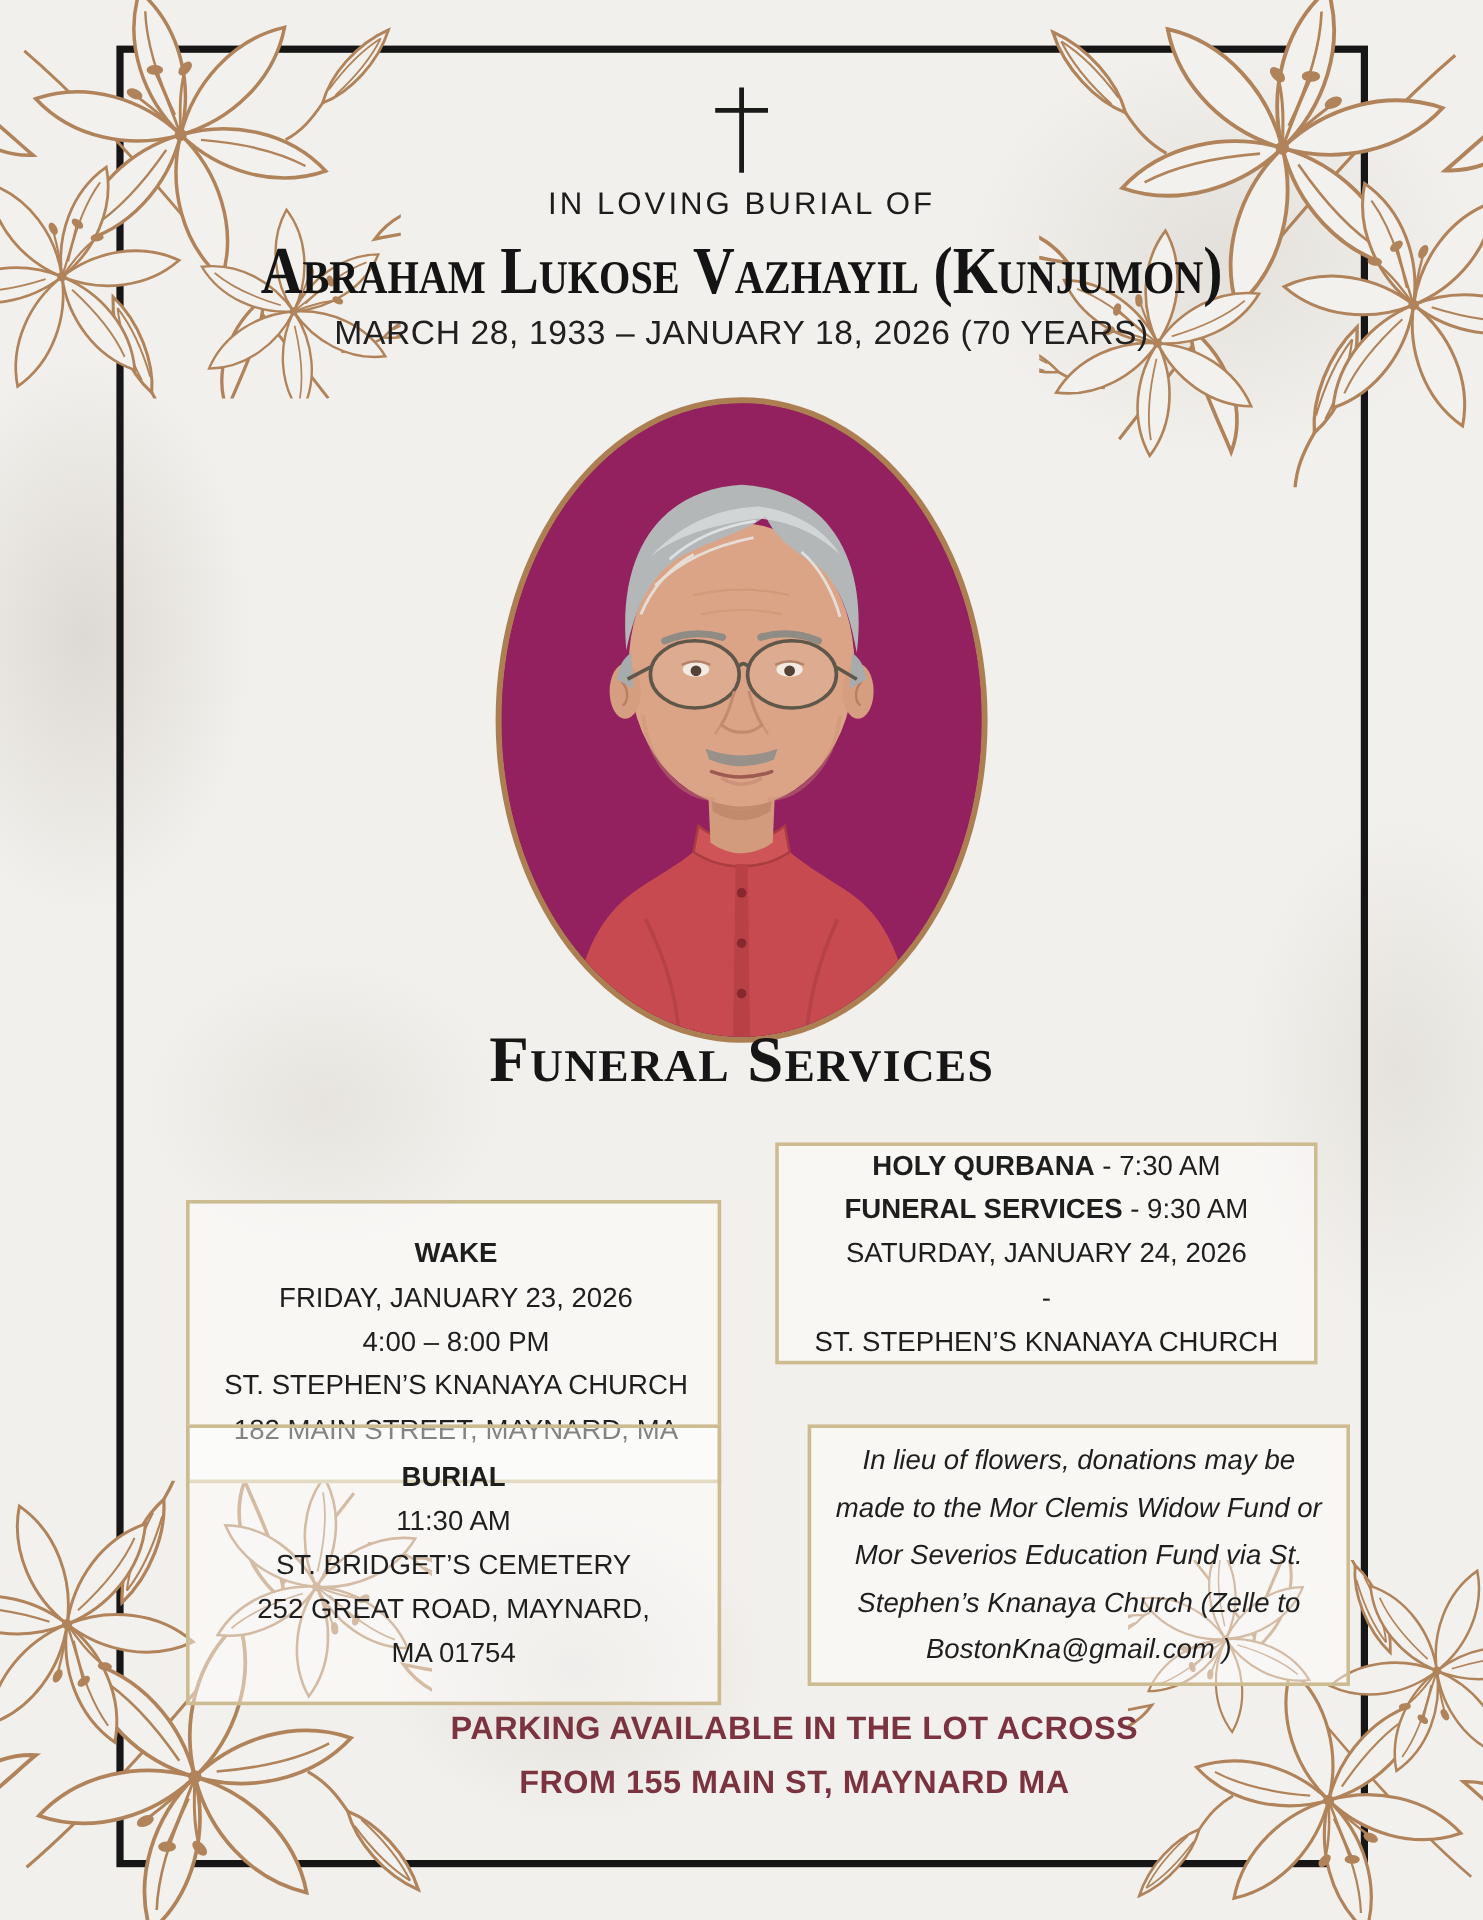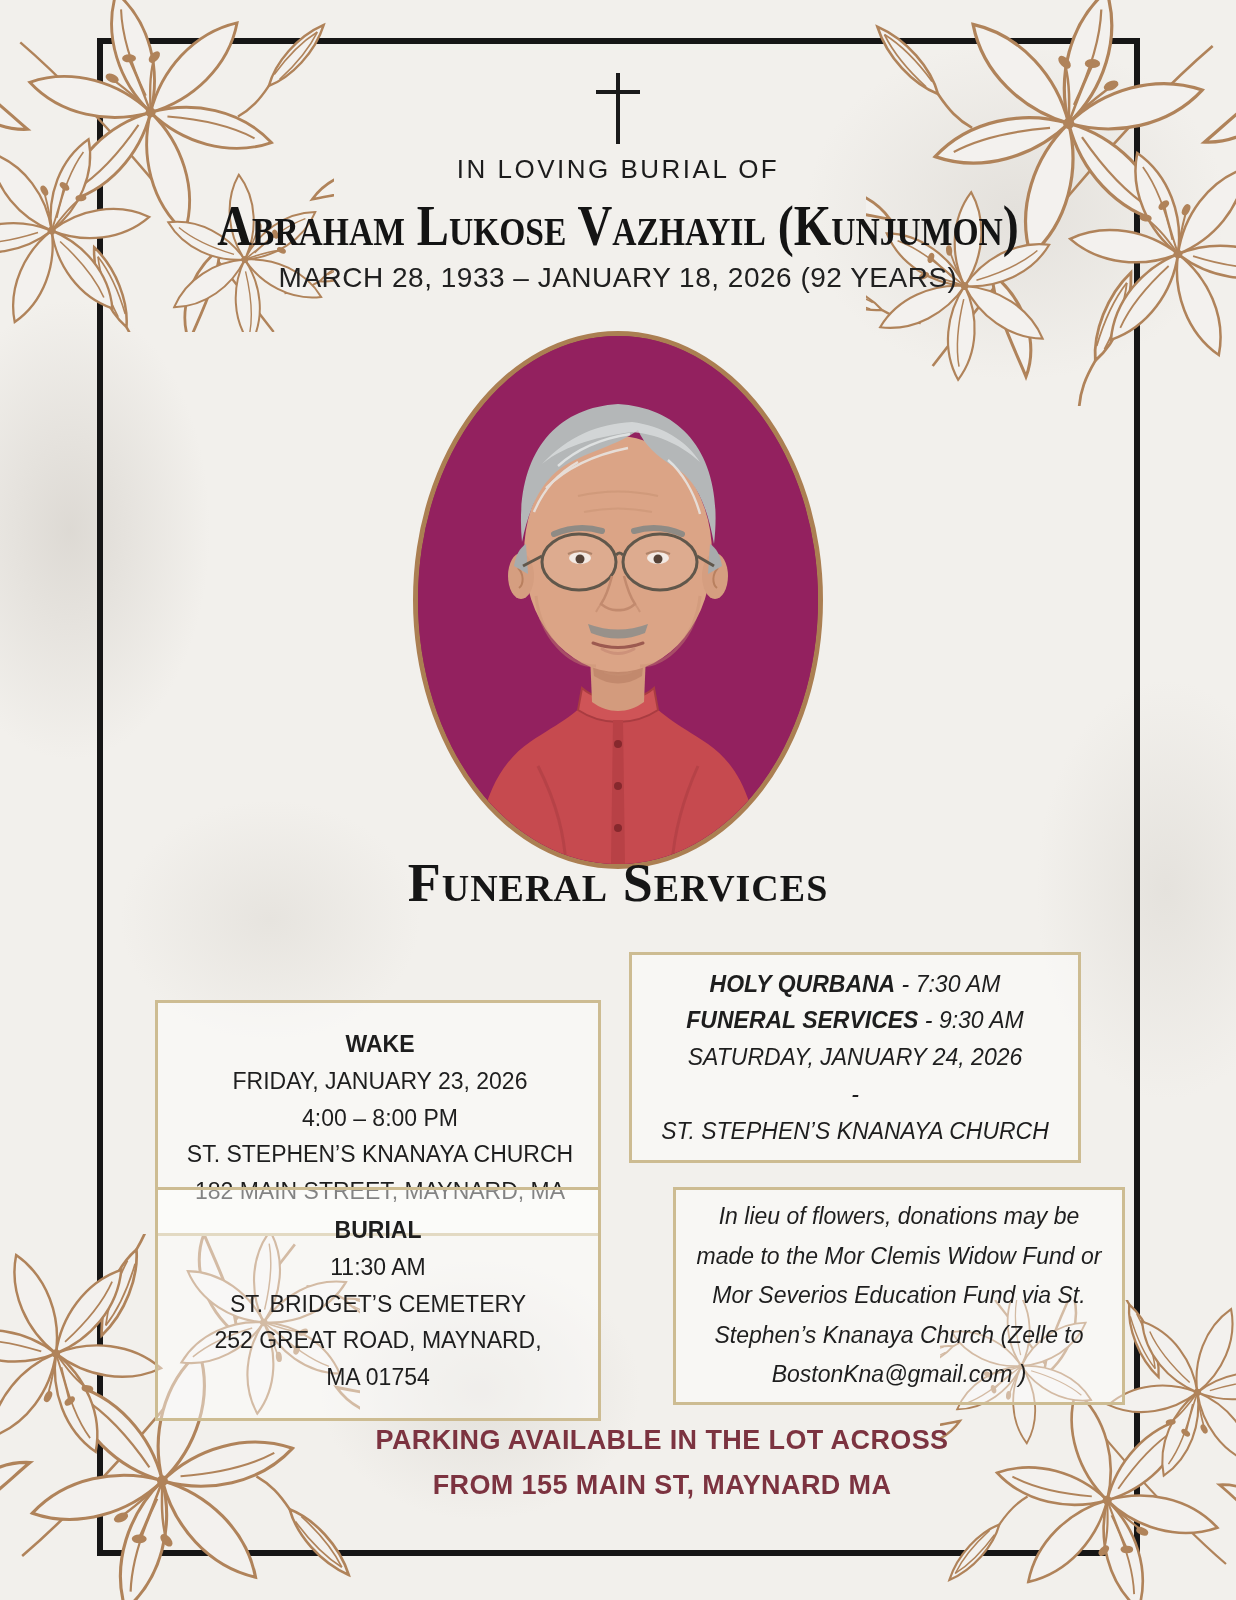--- a/index.html
+++ b/index.html
@@ -53,21 +53,21 @@
 
   .svc-box{
     position:absolute;box-sizing:border-box;
     border:3px solid #cdbc92;background:rgba(255,255,255,.45);
     display:flex;flex-direction:column;justify-content:center;
     text-align:center;font-size:23px;line-height:1.6;color:#1e1e1e;
     padding:10px 16px;
   }
   .svc-box .b{font-weight:700;}
   #box-wake{left:155px;top:1000px;width:446px;height:236px;padding-left:20px;}
-  #box-qurbana{left:629px;top:952px;width:452px;height:211px;font-style:italic;}
+  #box-qurbana{left:646px;top:952px;width:452px;height:185px;}
   #box-burial{left:155px;top:1187px;width:446px;height:234px;}
   #box-donations{left:630px;top:1187px;width:452px;height:218px;font-style:italic;line-height:1.72;margin-left:43px;}
 
   .parking{
     top:1418px;font-weight:700;font-size:27px;line-height:1.65;
     letter-spacing:.4px;color:#7c3340;padding-left:44px;
   }
 </style>
 </head>
 <body>
@@ -145,21 +145,21 @@
     <use href="#cluster"></use>
   </svg>
 
 <svg class="cross" width="48" height="78" viewBox="0 0 48 78">
   <line x1="24" y1="3" x2="24" y2="74" stroke="#1a1a1a" stroke-width="4"></line>
   <line x1="2" y1="22" x2="46" y2="22" stroke="#1a1a1a" stroke-width="4"></line>
 </svg>
 
 <div class="centered memory-line">IN LOVING BURIAL OF</div>
 <div class="centered deceased-name">Abraham Lukose Vazhayil (Kunjumon)</div>
-<div class="centered life-dates">MARCH 28, 1933 – JANUARY 18, 2026 (92 YEARS)</div>
+<div class="centered life-dates">MARCH 28, 1933 – JANUARY 18, 2026 (70 YEARS)</div>
 
 <div class="photo">
   <svg width="400" height="528" viewBox="0 0 400 528">
     <rect width="400" height="528" fill="#93215f"></rect>
 
     <path d="M58 528 C62 466 80 428 112 406 C142 386 164 376 172 358 L228 358 C236 376 260 388 290 408 C322 430 338 468 342 528 Z" fill="#c64a4f"></path>
     <path d="M120 430 C140 470 146 500 148 528 M280 430 C262 470 256 500 254 528" stroke="#a93c41" stroke-width="3" fill="none" opacity=".55"></path>
     <path d="M164 352 C182 368 218 368 236 352 L240 374 C216 390 184 390 160 374 Z" fill="#cf5457" stroke="#a93c41" stroke-width="2"></path>
     <path d="M195 384 L205 384 L207 528 L193 528 Z" fill="#b84146"></path>
     <circle cx="200" cy="408" r="4" fill="#86282d"></circle>

